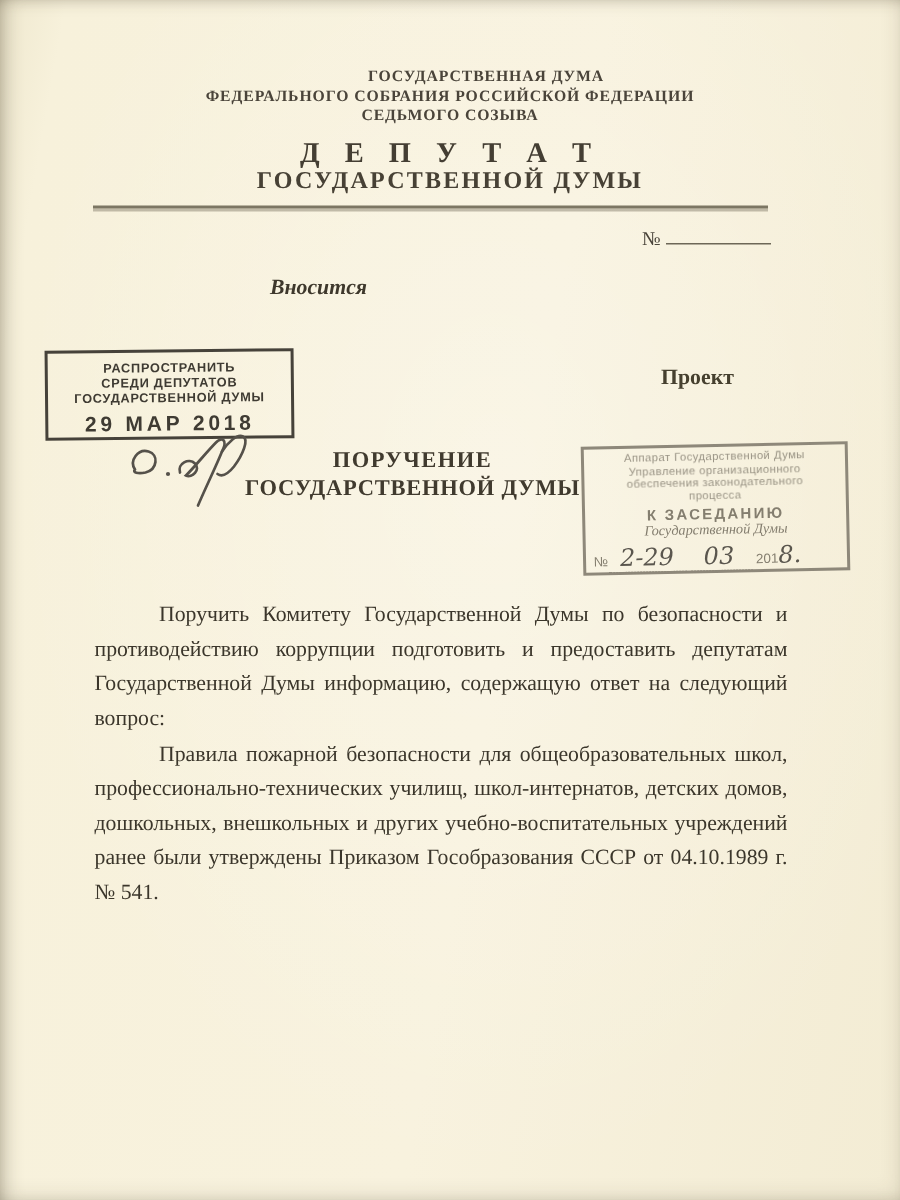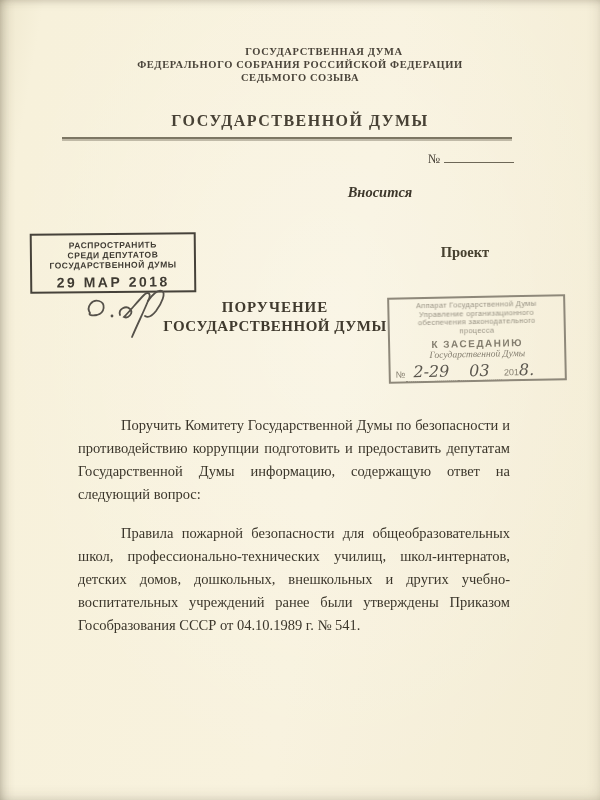--- a/index.html
+++ b/index.html
@@ -28,21 +28,21 @@
   
   .hand{font-family:"DejaVu Serif", serif;font-style:italic;color:#55514a;}
   .dateline{top:148px;left:68px;font-size:13px;}
   .dl-day{display:inline-block;min-width:42px;text-align:center;border-bottom:1px solid #6d6757;font-size:16px;}
   .dl-month{display:inline-block;min-width:72px;text-align:center;border-bottom:1px solid #6d6757;font-size:16px;margin-left:6px;}
   .dl-print{font-size:13px;color:#4a443a;margin-left:5px;}
   .dl-yearhand{font-size:16px;}
   .numline{top:150px;left:428px;font-size:13px;color:#4a443a;}
   .num-blank{display:inline-block;width:70px;border-bottom:1px solid #6d6757;height:12px;}
   
-  .vnos{left:0;right:0;text-align:center;font-style:italic;}
+  .vnos{left:0;right:0;font-style:italic;}
   .vnos-label{top:184px;font-size:14.5px;font-weight:bold;left:180px;right:20px;}
   .vnos-authors{top:202px;font-size:14px;left:60px;right:140px;}
   
   .stamp-left{
     top:233px;left:30px;width:162px;height:56px;
     border:2.5px solid #46423a;transform:rotate(-0.6deg);
     text-align:center;color:#3f3b33;
     font-family:"Liberation Sans", sans-serif;
   }
   .stamp-left .l{font-size:8.5px;font-weight:bold;letter-spacing:0.5px;line-height:10px;}
@@ -62,31 +62,32 @@
     padding-top:3px;box-sizing:border-box;
   }
   .stamp-right .f{font-size:7.5px;line-height:8.5px;letter-spacing:0.3px;opacity:0.9;filter:blur(0.3px);}
   .stamp-right .z{font-size:10px;font-weight:bold;letter-spacing:1.5px;margin-top:3px;color:#847e6f;}
   .stamp-right .g{font-size:9.5px;font-style:italic;font-family:"Liberation Serif", serif;color:#847e6f;}
   .stamp-right .numrow{margin-top:2px;font-size:9px;text-align:left;padding-left:5px;color:#847e6f;white-space:nowrap;}
   .stamp-right .hw{font-family:"DejaVu Serif", serif;font-style:italic;font-size:16px;color:#5a564e;}
   .stamp-right .u{display:inline-block;border-bottom:1px dotted #8e887a;text-align:center;}
   
   .bodytext{top:398px;left:62px;width:464px;font-size:14.5px;line-height:23px;text-align:justify;color:#3b362b;}
-  .bodytext p{margin:16px;text-indent:43px;}
+  .bodytext p{margin:1px;text-indent:43px;}
   .sig svg{display:block;}
 </style>
 </head>
 <body>
 
 <div class="page">
 
   <div class="abs hdr hdr-small" style="top:46px;margin-left:48px;">ГОСУДАРСТВЕННАЯ ДУМА</div>
   <div class="abs hdr hdr-small" style="top:59px;">ФЕДЕРАЛЬНОГО СОБРАНИЯ РОССИЙСКОЙ ФЕДЕРАЦИИ</div>
   <div class="abs hdr hdr-small" style="top:72px;">СЕДЬМОГО СОЗЫВА</div>
+  <div class="abs hdr deputat" style="top:92px;">Д Е П У Т А Т</div>
   <div class="abs hdr duma-line" style="top:112px;">ГОСУДАРСТВЕННОЙ ДУМЫ</div>
   <div class="abs rule"></div>
 
   <div class="abs numline">
     <span>№</span>
     <span class="num-blank"></span>
   </div>
 
   <div class="abs vnos vnos-label">Вносится</div>
 

